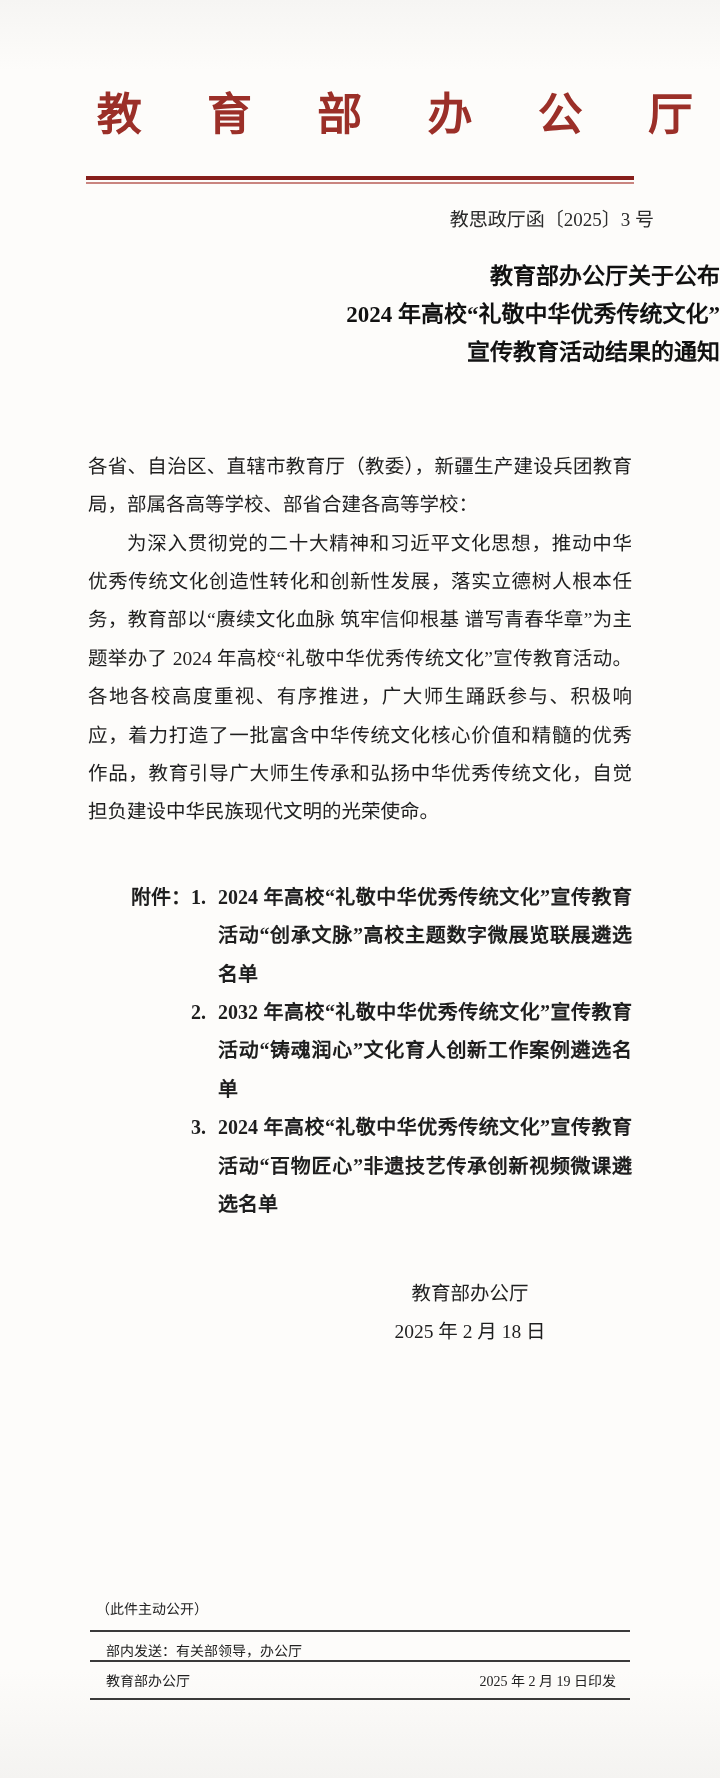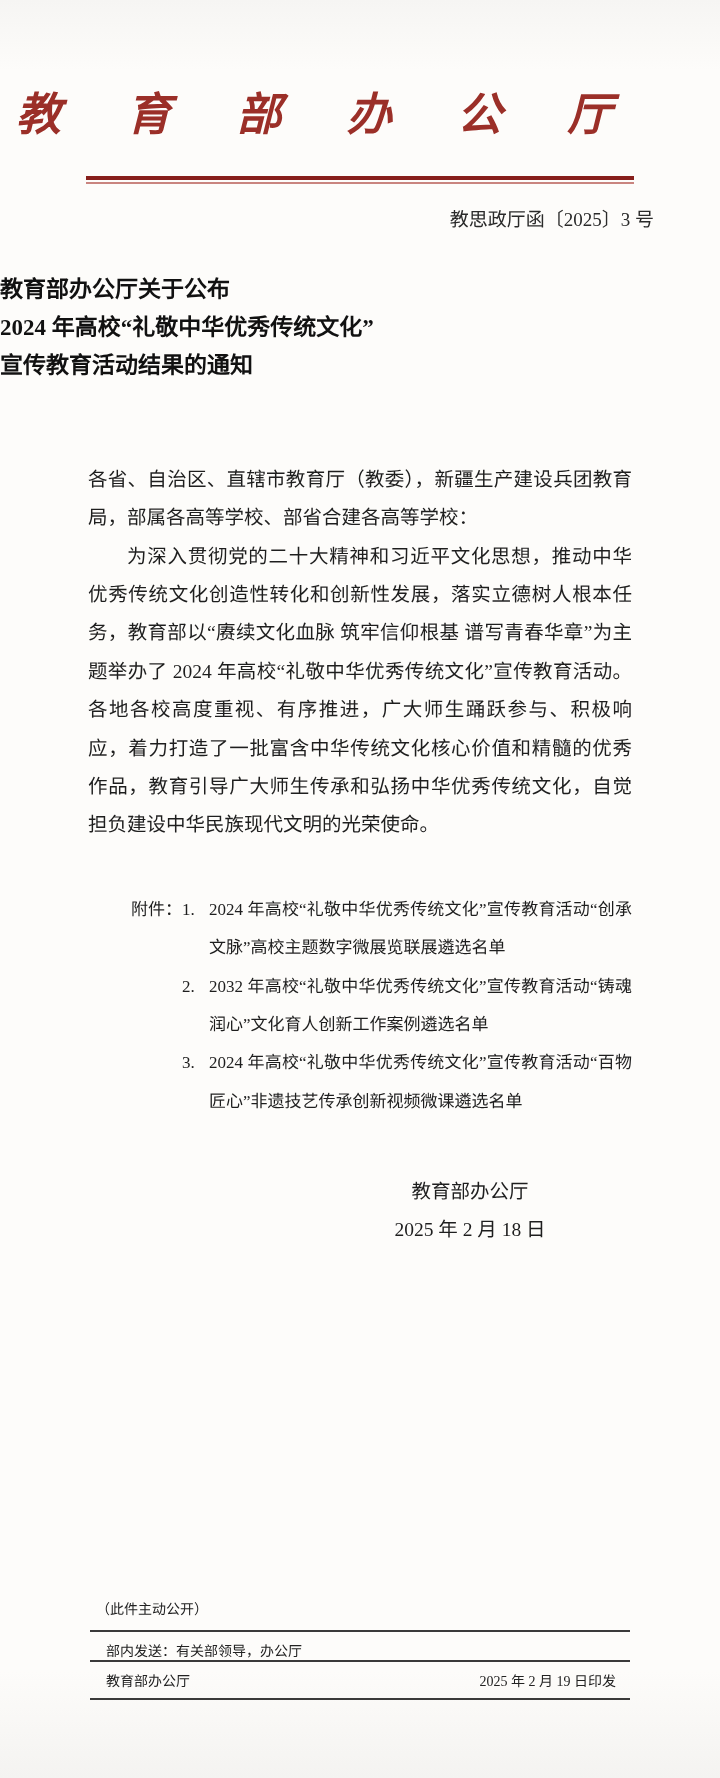--- a/index.html
+++ b/index.html
@@ -15,66 +15,66 @@
     box-sizing: border-box;
     background: linear-gradient(180deg, #f6f5f3 0%, #fdfcfa 4%, #fdfcfa 94%, #f4f3f1 100%);
     font-family: "Liberation Serif", "DejaVu Serif", serif;
     color: #1e1e1e;
     overflow: hidden;
   }
   .agency-header {
     margin: 0;
     padding-top: 90px;
     padding-left: 16px; 
-    text-align: left;
+    text-align: right;
     font-size: 45px;
     font-weight: bold;
     letter-spacing: 27px;
     color: #9b2f28;
     line-height: 1.15;
     white-space: nowrap;
-    font-style: italic;
   }
   .red-rule {
     margin: 34px 86px 0 86px;
     height: 2px;
     border-top: 4px solid #871f1b;
     border-bottom: 2px solid #c9847f;
   }
   .doc-number {
     margin: 20px 66px 0 0;
     text-align: right;
     font-size: 19px;
     color: #2a2a2a;
   }
   .notice-title {
-    margin-top: 40px;
-    text-align: left;
+    margin-top: 27px;
+    text-align: right;
     font-size: 23px;
     font-weight: bold;
     line-height: 38px;
     color: #111;
   }
   .body-text {
     margin-top: 76px;
     padding: 0 88px;
     font-size: 19.5px;
     line-height: 38.4px;
     text-align: justify;
     color: #1e1e1e;
   }
   .body-text p { margin: 0; }
   .body-text p.indent { text-indent: 2em; }
   .attachments {
     margin-top: 46px;
     padding: 0 88px 0 131px;
     display: flex;
-    font-size: 17px;
+    font-size: 20px;
     line-height: 38.4px;
     color: #1e1e1e;
+    font-weight: bold;
   }
   .att-label { flex: none; }
   .att-list { flex: 1; }
   .att-item { display: flex; }
   .att-num { flex: none; width: 27px; }
   .att-text { flex: 1; text-align: justify; }
   .signature {
     margin: 52px 165px 0 auto;
     width: 170px;
     text-align: center;

